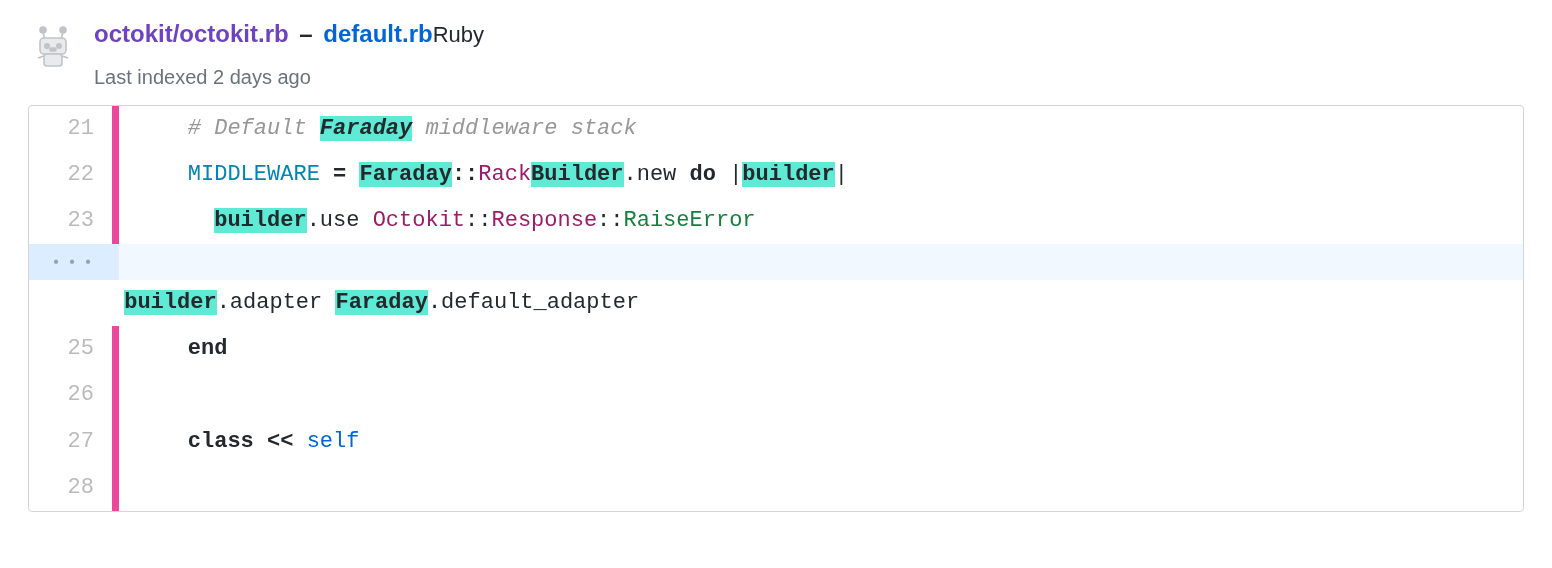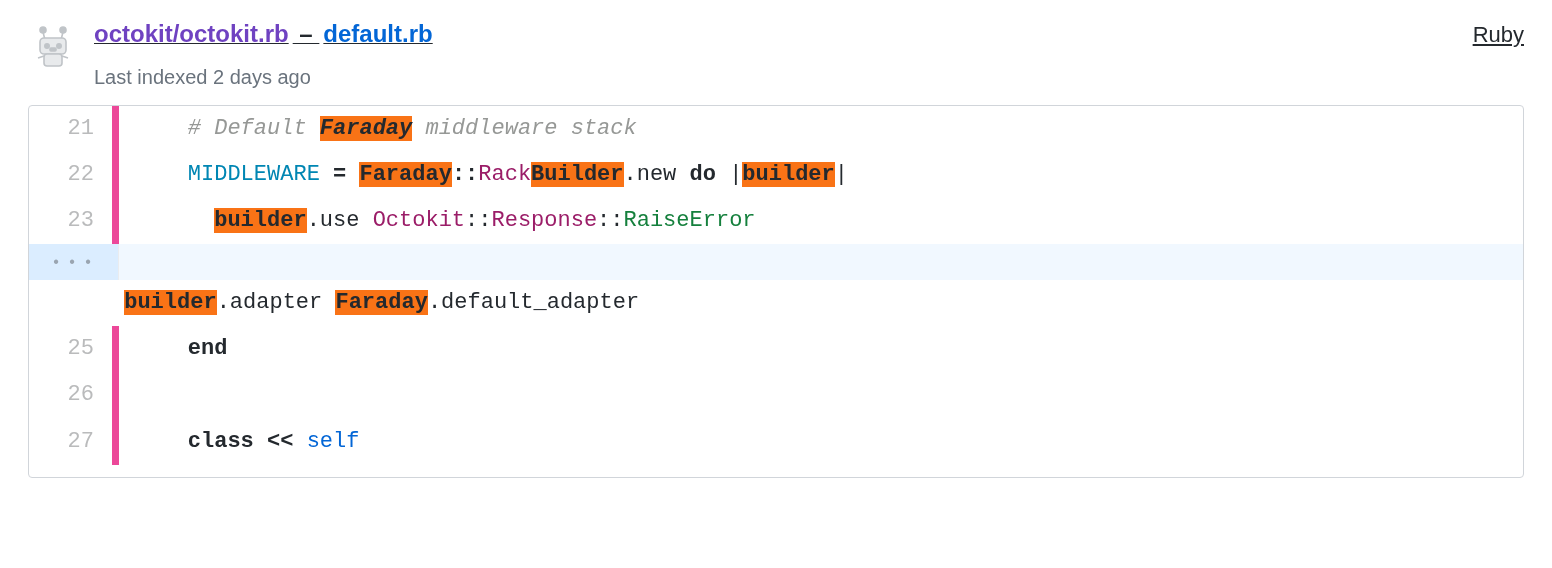--- a/index.html
+++ b/index.html
@@ -19,23 +19,22 @@
   .avatar {
     width: 50px;
     height: 50px;
     margin-right: 16px;
     flex-shrink: 0;
   }
   .avatar svg { width: 100%; height: 100%; }
   .header-text { flex: 1; }
   .title-row {
     display: flex;
-    justify-content: space-between;
+    justify-content: flex-start;
     align-items: baseline;
-    text-decoration: underline;
   }
   .repo-link {
     color: #6f42c1;
     font-size: 24px;
     font-weight: 600;
     text-decoration: none;
   }
   .sep {
     color: #24292e;
     font-size: 24px;
@@ -100,21 +99,21 @@
     font-size: 16px;
     letter-spacing: 3px;
     border-right: 1px solid #eaecef;
     background: #dbedff;
   }
   .ellipsis-rest {
     flex: 1;
     background: #f1f8ff;
   }
   .hl {
-    background: #f97316;
+    background: #5eead4;
     font-weight: 600;
     color: #24292e;
   }
   .b { font-weight: 600; color: #24292e; }
   .comment { color: #969896; font-style: italic; }
   .const { color: #0086b3; }
   .class { color: #9b1d68; }
   .class-teal { color: #15803d; }
   .self { color: #0366d6; }
 </style>
@@ -185,17 +184,18 @@
     <div class="gutter">26</div>
     <div class="code"><span></span></div>
   </div>
 
   <div class="code-row">
     <div class="gutter">27</div>
     <div class="code"><span>    </span><span class="b">class</span><span> </span><span class="b">&lt;&lt;</span><span> </span><span class="self">self</span></div>
   </div>
 
   <div class="code-row">
+    <div class="gutter">28</div>
     <div class="code"><span></span></div>
   </div>
 
 
 </div>
 
 </body></html>

